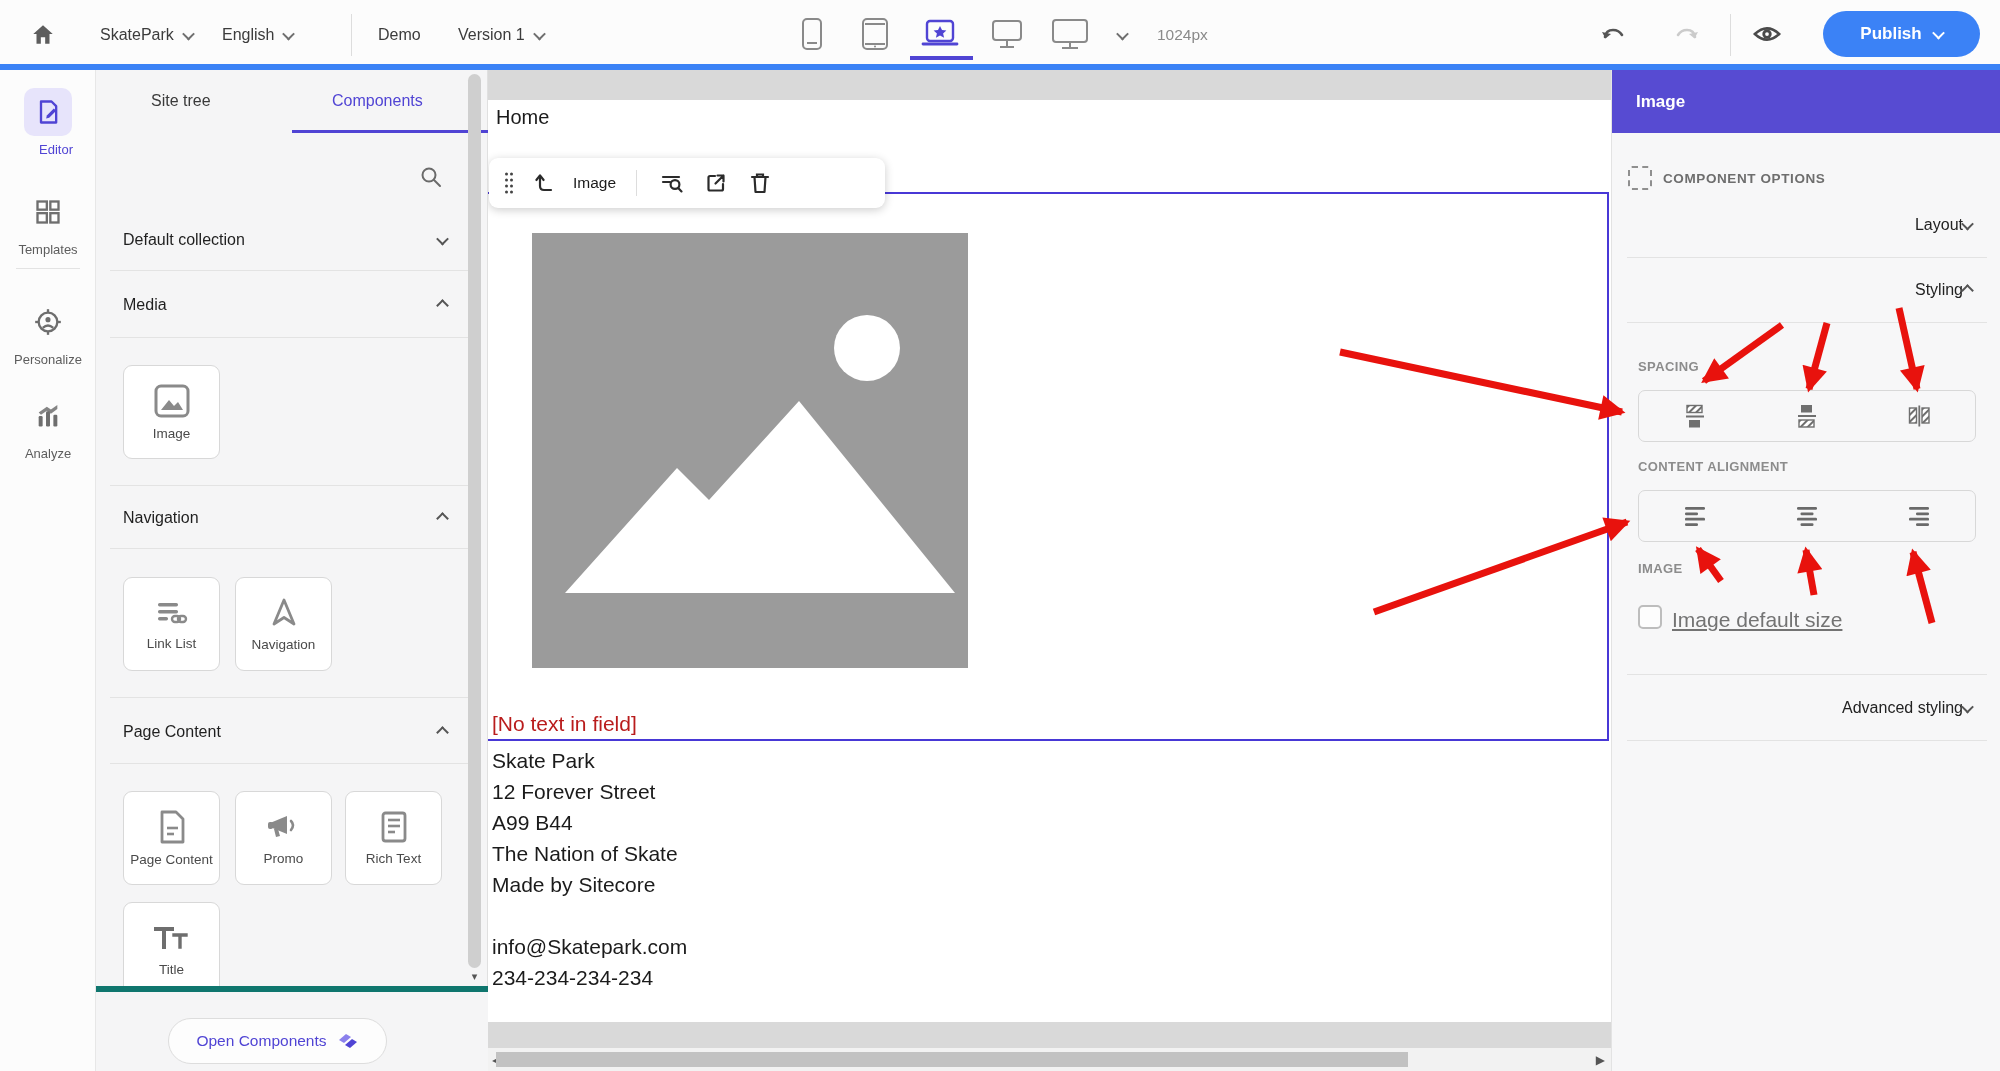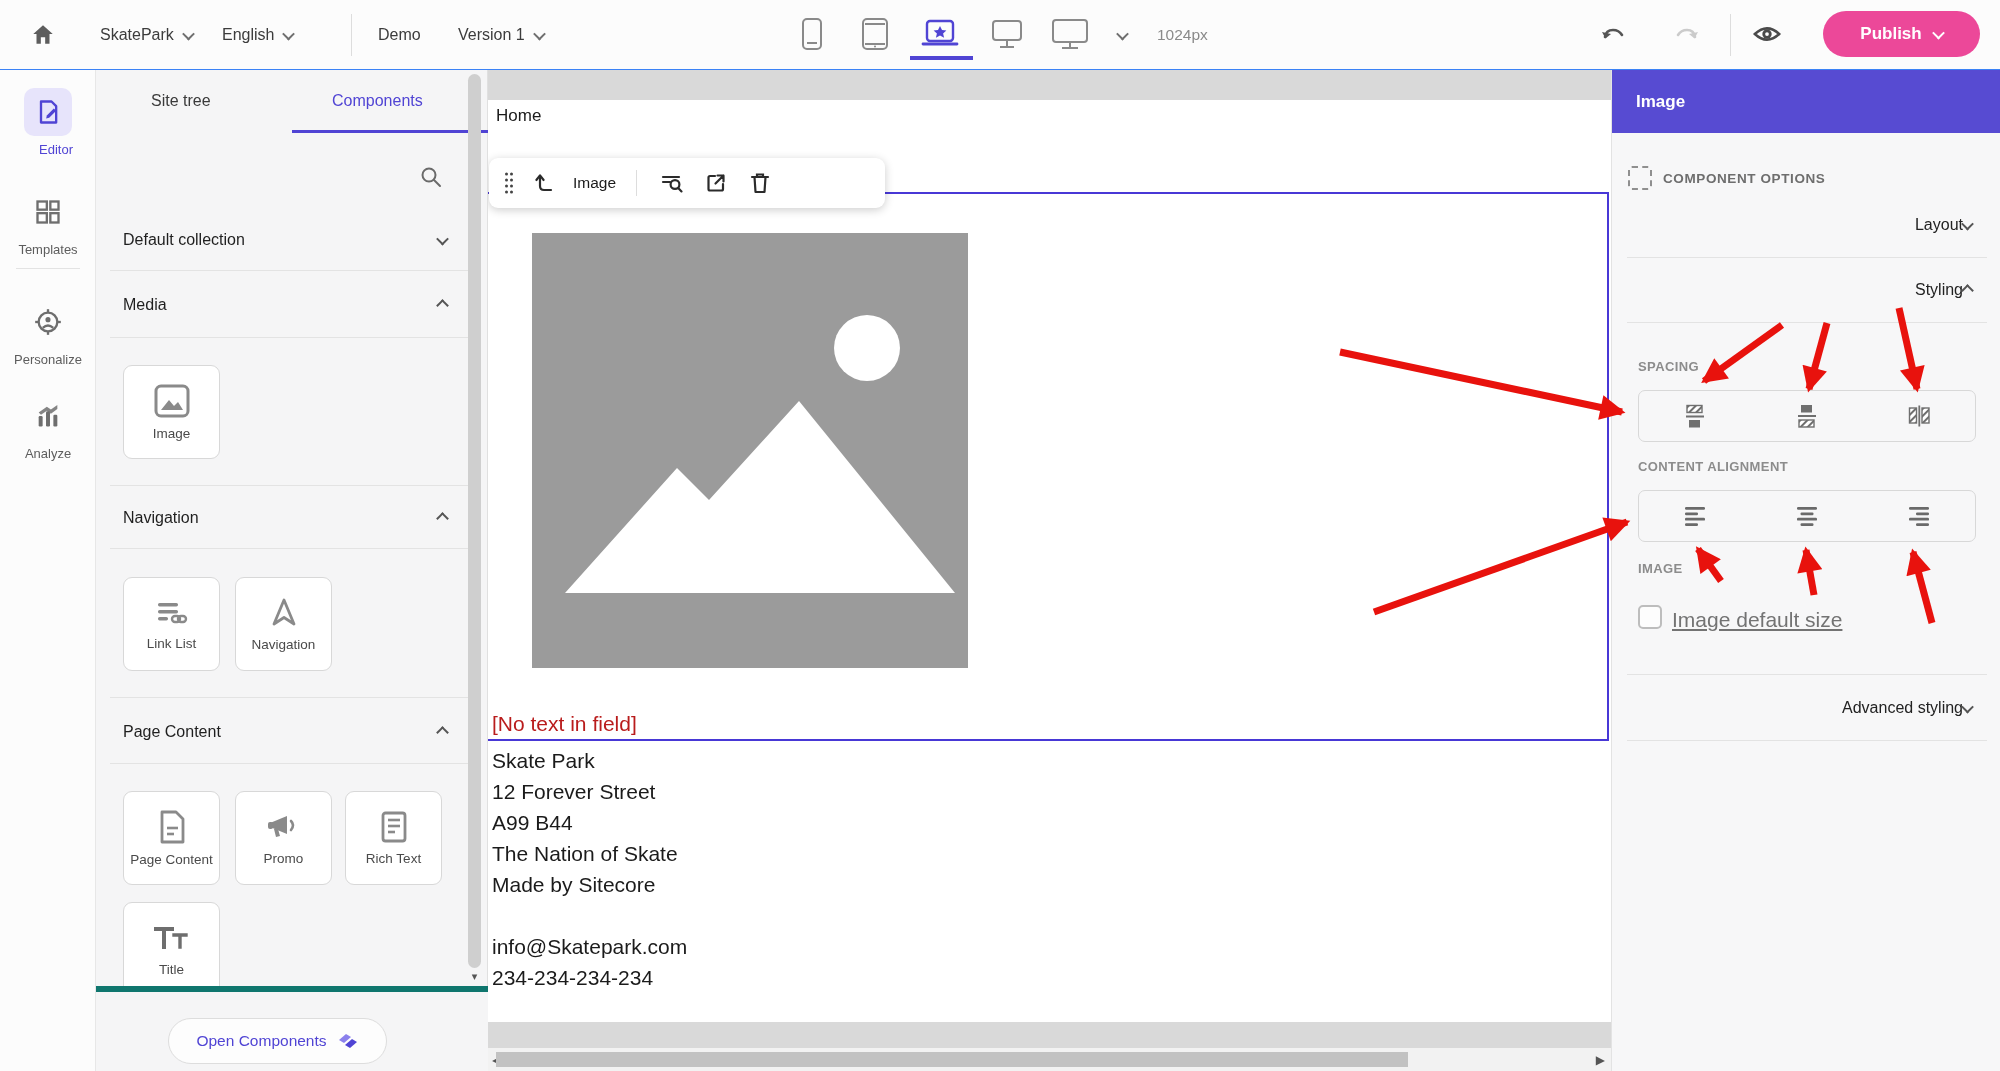--- a/index.html
+++ b/index.html
@@ -1,31 +1,31 @@
 <!DOCTYPE html>
 <html><head>
 <meta charset="utf-8">
 <style>
   * { margin:0; padding:0; box-sizing:border-box; }
   html,body { width:2000px; height:1071px; overflow:hidden; background:#fff;
     font-family:"Liberation Sans", sans-serif; -webkit-font-smoothing:antialiased; }
 
   
   #topbar { position:absolute; left:0; top:0; width:2000px; height:70px; background:#fcfcfc;
-    border-bottom:1px solid #3b82f6; z-index:40; }
+    border-bottom:6px solid #3b82f6; z-index:40; }
   .tb-item { position:absolute; top:0; height:70px; display:flex; align-items:center; gap:10px;
     color:#3c3c3c; font-size:16px; }
   .chev { width:9px; height:9px; border-right:2px solid #6f6f6f; border-bottom:2px solid #6f6f6f;
     display:inline-block; }
   .chev.down { transform:rotate(45deg) translate(-1px,-1px); }
   .chev.up { transform:rotate(-135deg); }
   .vdiv { position:absolute; width:1px; background:#ddd; }
   .devbtn { position:absolute; top:14px; width:44px; height:40px; display:flex; align-items:center;
     justify-content:center; }
-  #publish { position:absolute; left:1823px; top:11px; width:157px; height:46px; background:#ec4899;
+  #publish { position:absolute; left:1823px; top:11px; width:157px; height:46px; background:#3b82f6;
     border-radius:24px; color:#fff; font-size:17px; font-weight:700; display:flex; align-items:center;
     justify-content:center; gap:12px; border:none; cursor:pointer; }
   #publish .chev { border-color:#fff; }
 
   
   #rail { position:absolute; left:0; top:70px; width:96px; height:1001px; background:#fcfcfc;
     border-right:1px solid #e7e7e7; z-index:30; }
   .rail-item { position:absolute; left:0; width:96px; text-align:center; font-size:13px; color:#5d5d5d; }
   .rail-item .ibox { width:48px; height:48px; margin:0 auto 6px auto; border-radius:10px;
     display:flex; align-items:center; justify-content:center; }
@@ -53,21 +53,21 @@
     color:#555; font-size:11px; }
   #lp-footer { position:absolute; left:0; top:916px; width:392px; height:85px; background:#f5f5f6;
     border-top:6px solid #0f766e; }
   #open-components { position:absolute; left:72px; top:26px; width:219px; height:46px; background:#fdfdfd;
     border:1px solid #ddd; border-radius:23px; color:#5044d4; font-size:15.5px; display:flex;
     align-items:center; justify-content:center; gap:10px; cursor:pointer; }
 
   
   #canvas { position:absolute; left:488px; top:70px; width:1123px; height:1001px; background:#d9d9d9; }
   #page { position:absolute; left:0; top:30px; width:1123px; height:922px; background:#fff; }
-  #page-title { position:absolute; left:8px; top:6px; font-size:17px; color:#1b1b1b; }
+  #page-title { position:absolute; left:8px; top:6px; font-size:20px; color:#1b1b1b; }
   #hidden-demo { position:absolute; left:8px; top:64px; font-size:21px; color:#1b1b1b; }
   #sel-box { position:absolute; left:-2px; top:92px; width:1123px; height:549px;
     border:2px solid #4838d6; pointer-events:none; }
   #img-ph { position:absolute; left:44px; top:133px; width:436px; height:435px; }
   #no-text { position:absolute; left:4px; top:612px; font-size:21px; color:#b91c1c; }
   #text-block { position:absolute; left:4px; top:645px; font-size:21px; color:#1b1b1b; }
   .t-line { line-height:31px; min-height:31px; white-space:pre; }
   #ctoolbar { position:absolute; left:1px; top:58px; width:396px; height:50px; background:#fff;
     border-radius:9px; box-shadow:0 2px 10px rgba(0,0,0,.20); display:flex; align-items:center;
     z-index:10; padding:0 14px; gap:14px; }

